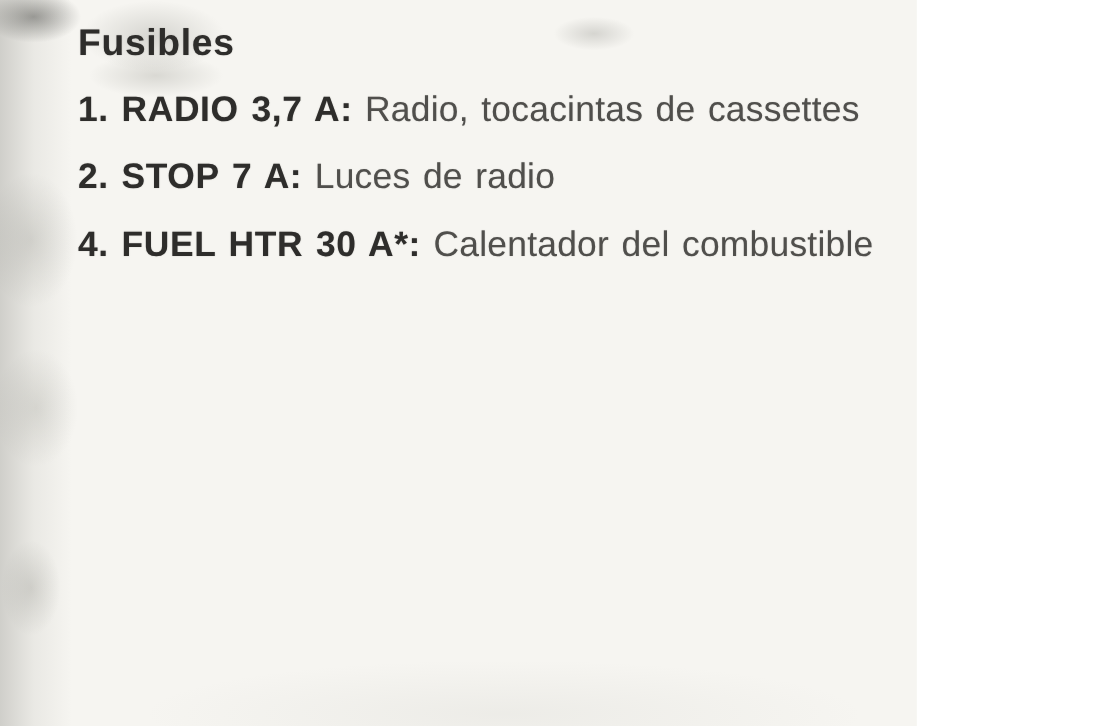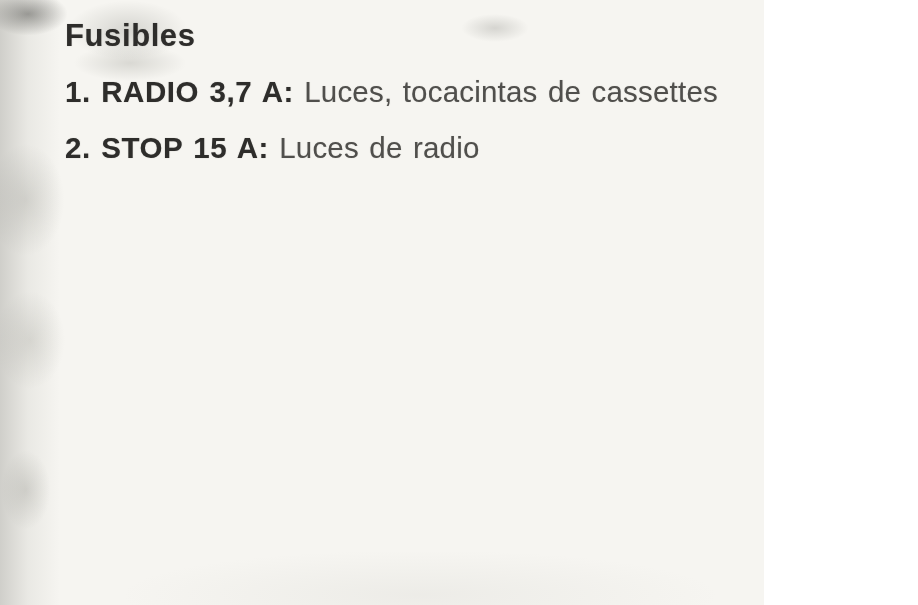--- a/index.html
+++ b/index.html
@@ -69,21 +69,22 @@
 </head>
 <body>
 
 <div class="page">
   <div class="scan-noise"></div>
 
   <div class="content">
 
     <h1 class="doc-heading">Fusibles</h1>
 
-    <p class="item"><span class="label">1. RADIO 3,7 A:</span> <span class="desc">Luces, tocacintas de cassettes</span></p>
+    <p class="item"><span class="label">1. RADIO 3,7 A:</span> <span class="desc">Radio, tocacintas de cassettes</span></p>
 
-    <p class="item"><span class="label">2. STOP 15 A:</span> <span class="desc">Luces de radio</span></p>
+    <p class="item"><span class="label">2. STOP 7 A:</span> <span class="desc">Luces de radio</span></p>
 
 
+    <p class="item"><span class="label">4. FUEL HTR 30 A*:</span> <span class="desc">Calentador del combustible</span></p>
 
 
   </div>
 </div>
 
 </body></html>

